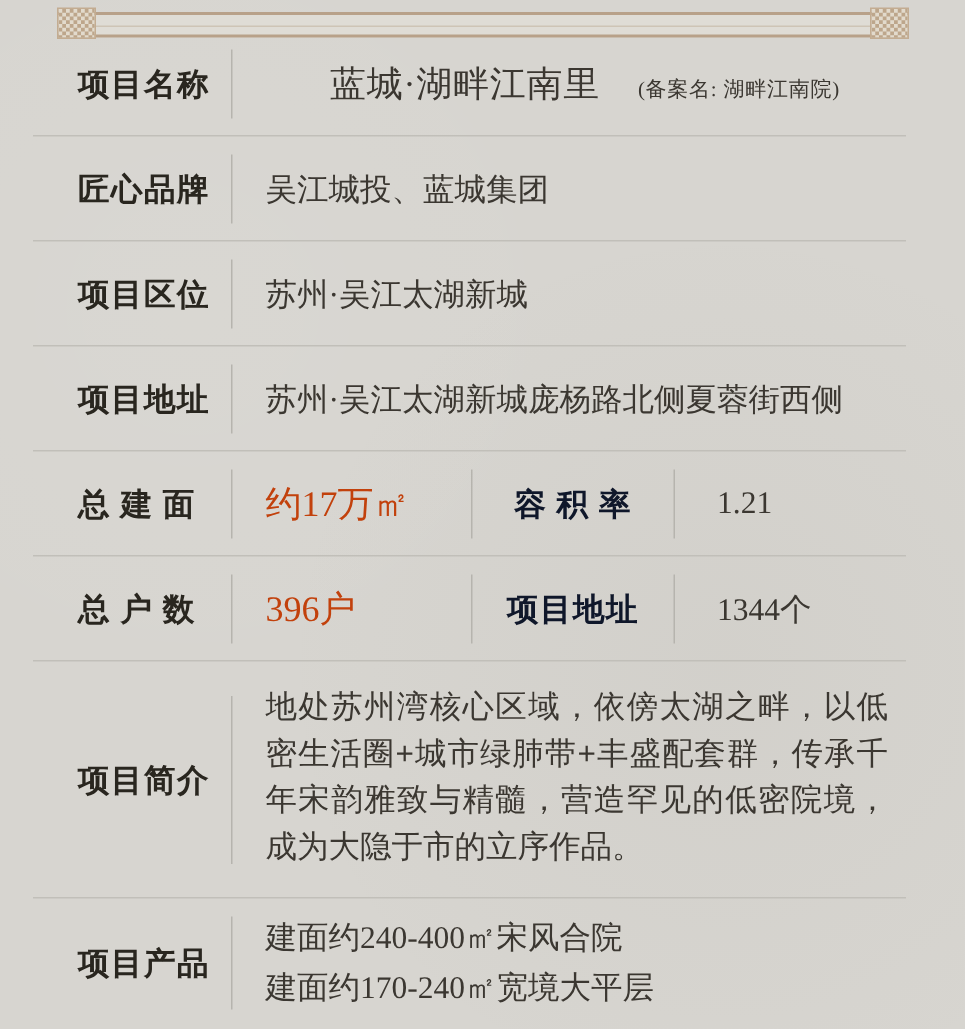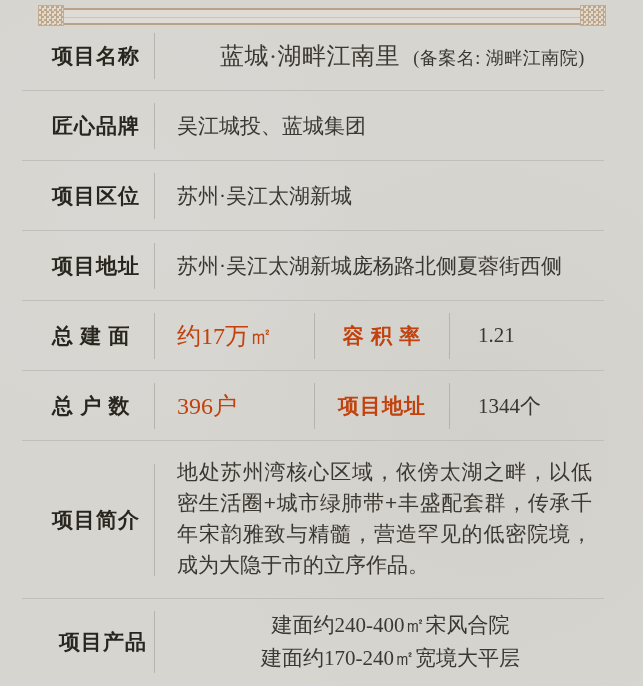--- a/index.html
+++ b/index.html
@@ -60,21 +60,21 @@
   }
   .row {
     display: flex;
     align-items: center;
     border-bottom: 1px solid #c1bfb9;
     box-sizing: border-box;
   }
   .row.h1 { height: 69px; }
   .row.h  { height: 70px; }
   .row.para { height: 158px; }
-  .row.last { height: 86px; border-bottom: none; text-align: center; }
+  .row.last { height: 86px; border-bottom: none; }
 
   .label {
     width: 132px;
     padding-left: 30px;
     box-sizing: border-box;
     font-weight: bold;
     font-size: 21px;
     letter-spacing: 1px;
     color: #29261f;
     flex: none;
@@ -93,42 +93,42 @@
     font-size: 21px;
     color: #3b3731;
     flex: 1;
   }
   .value .big {
     font-size: 24px;
     letter-spacing: 0.5px;
     margin-left: 43px;
   }
   .value .note {
-    font-size: 18px;
+    font-size: 14px;
     letter-spacing: 0.5px;
-    margin-left: 8px;
+    margin-left: 20px;
   }
 
   
   .val-narrow {
     flex: none;
     width: 159px;
     padding-left: 22px;
     box-sizing: border-box;
     font-size: 24px;
     color: #c2410c;
   }
   .label2 {
     flex: none;
     width: 134px;
     text-align: center;
     font-weight: bold;
     font-size: 21px;
     letter-spacing: 1px;
-    color: #c2410c;
+    color: #0f172a;
     white-space: nowrap;
   }
   .val2 {
     flex: 1;
     padding-left: 28px;
     font-size: 21px;
     color: #3b3731;
   }
 
   .paragraph {

